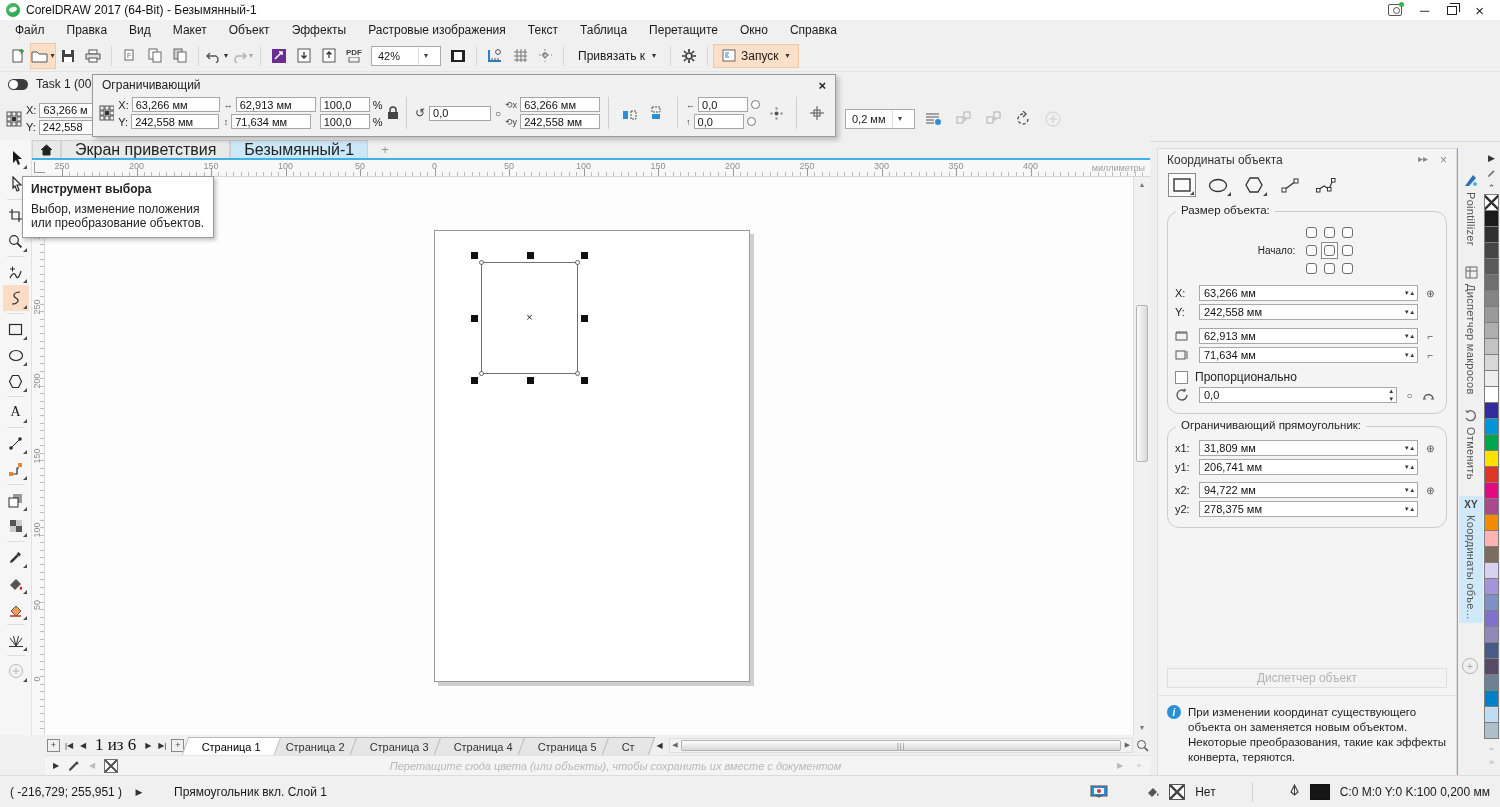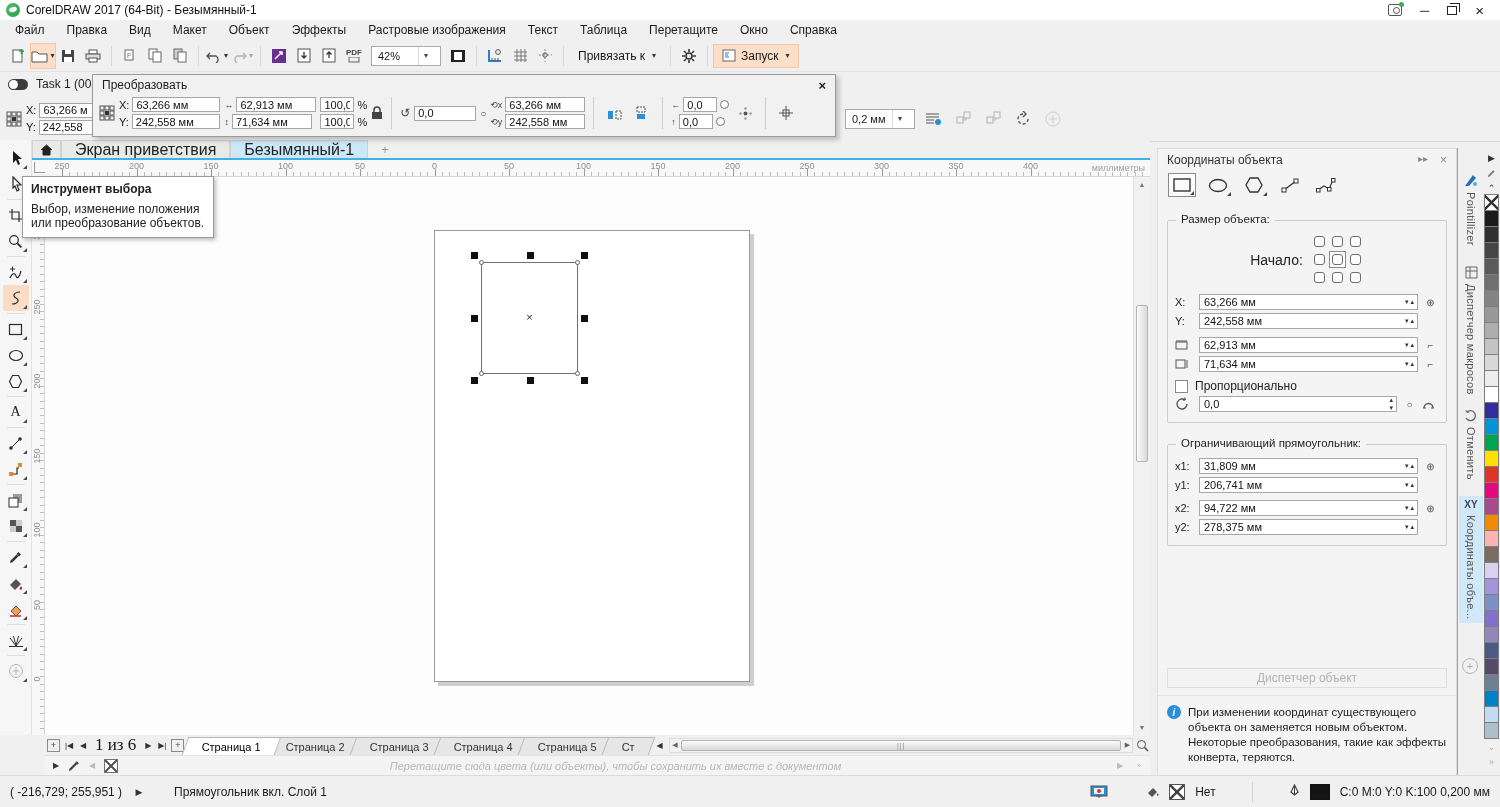--- a/index.html
+++ b/index.html
@@ -40,21 +40,21 @@
 
   
   .taskrow { height:24px; display:flex; align-items:center; gap:8px; padding-left:8px; background:#f0f0f0; }
   .rec-toggle { width:20px; height:11px; border-radius:6px; background:#3c3c3c; position:relative; }
   .rec-toggle::after { content:""; position:absolute; left:1px; top:1px; width:9px; height:9px; border-radius:50%; background:#fff; }
   .propbar { height:46px; display:flex; align-items:center; padding-left:6px; background:#f0f0f0; border-bottom:1px solid #dadada; position:relative; }
   .pb-left { display:flex; align-items:center; gap:4px; }
   .pb-col { display:flex; flex-direction:column; gap:2px; }
   .pb-row { display:flex; align-items:center; gap:3px; font-size:11px; }
   .fld { background:#fff; border:1px solid #a6a6a6; height:15px; font-size:11px; padding:0 3px; font-family:"Liberation Sans",sans-serif; color:#111; }
-  .w56{width:56px}.w50{width:34px}.w62{width:62px}.w80{width:80px}.w88{width:88px}
+  .w56{width:56px}.w50{width:50px}.w62{width:62px}.w80{width:80px}.w88{width:88px}
   .pb-right { position:absolute; left:845px; top:0; height:100%; display:flex; align-items:center; gap:6px; }
   .gicon { color:#444; font-size:12px; }
   .dis { opacity:.38; }
 
   
   .tpanel { position:absolute; left:92px; top:74px; width:744px; height:63px; background:#f1f1f1; border:1px solid #9a9a9a; box-shadow:3px 3px 5px rgba(0,0,0,.22); z-index:40; }
   .tpanel-title { height:20px; display:flex; align-items:center; padding:0 9px; font-size:12px; color:#222; }
   .tpanel-close { margin-left:auto; font-weight:bold; font-size:13px; color:#222; }
   .tpanel-body { display:flex; align-items:center; gap:4px; padding:2px 6px 0; }
   .tp-col { display:flex; flex-direction:column; gap:2px; }
@@ -119,24 +119,24 @@
 
   
   .rightblock { position:absolute; left:1150px; top:148px; width:350px; height:635px; background:#efefef; }
   .docker { position:absolute; left:7px; top:0; width:300px; height:628px; background:#f4f4f4; border:1px solid #dcdcdc; display:flex; flex-direction:column; }
   .dhead { height:22px; display:flex; align-items:center; padding:0 9px; font-size:12px; color:#333; }
   .dctl { margin-left:auto; display:flex; gap:12px; color:#888; font-size:10px; }
   .shape-row { display:flex; gap:8px; padding:2px 10px 4px; align-items:center; }
   .shp { width:28px; height:24px; position:relative; display:flex; align-items:center; justify-content:center; }
   .shp.sel { border:1px solid #8a8a8a; background:#fbfbfb; }
   .flyc { position:absolute; right:1px; bottom:1px; width:0; height:0; border-left:4px solid transparent; border-bottom:4px solid #444; }
-  .grp { border:1px solid #cccccc; margin:19px 9px 2px; padding:10px 7px 7px; position:relative; border-radius:2px; }
+  .grp { border:1px solid #cccccc; margin:10px 9px 2px; padding:10px 7px 7px; position:relative; border-radius:12px; }
   .grp-l { position:absolute; top:-8px; left:8px; background:#f4f4f4; padding:0 5px; font-size:11.5px; color:#222; }
   .originwrap { display:flex; align-items:center; gap:8px; justify-content:center; margin:2px 0 8px; }
-  .originlbl { font-size:14px; color:#222; }
+  .originlbl { font-size:10px; color:#222; }
   .origin { display:grid; grid-template-columns:repeat(3,17px); grid-template-rows:repeat(3,17px); gap:1px; }
   .orig-c { display:flex; align-items:center; justify-content:center; }
   .orig-c i { width:11px; height:11px; border:1px solid #6e6e6e; border-radius:3px; display:block; background:#fdfdfd; }
   .orig-c.sel { border:1px solid #8a8a8a; background:#fff; }
   .drow { display:flex; align-items:center; gap:4px; margin:3px 0; }
   .dlab { width:20px; font-size:11px; text-align:left; color:#222; }
   .dfld { flex:1; display:flex; align-items:center; background:#fff; border:1px solid #a8a8a8; height:16px; }
   .dfld input { border:none; outline:none; flex:1; min-width:0; font-size:11px; padding:0 4px; font-family:"Liberation Sans",sans-serif; color:#111; background:transparent; }
   .spin2 { display:flex; align-items:center; padding:0 3px; color:#333; font-size:7px; gap:3px; }
   .ticon16 { width:17px; text-align:center; color:#555; font-size:10px; flex:0 0 auto; }
@@ -977,21 +977,21 @@
     <svg class="ic" width="11" height="15">
         <path d="M5.5 1 L9 8 L5.5 11 L2 8 Z" fill="none" stroke="#444" stroke-width="1.2"></path>
         <path d="M5.5 1v10" stroke="#444"></path>
       </svg>
     <span class="swatchK"></span>
     <span>C:0 M:0 Y:0 K:100  0,200 мм</span>
   </div>
 
   <div class="tpanel">
     <div class="tpanel-title">
-      <span>Преобразовать</span>
+      <span>Ограничивающий</span>
       <span class="tpanel-close">×</span>
     </div>
     <div class="tpanel-body">
       <svg class="ic" width="16" height="16">
           <rect x="1" y="1" width="4" height="4" fill="none" stroke="#555"></rect>
           <rect x="6" y="1" width="4" height="4" fill="none" stroke="#555"></rect>
           <rect x="11" y="1" width="4" height="4" fill="none" stroke="#555"></rect>
           <rect x="1" y="6" width="4" height="4" fill="none" stroke="#555"></rect>
           <rect x="6" y="6" width="4" height="4" fill="#333"></rect>
           <rect x="11" y="6" width="4" height="4" fill="none" stroke="#555"></rect>

